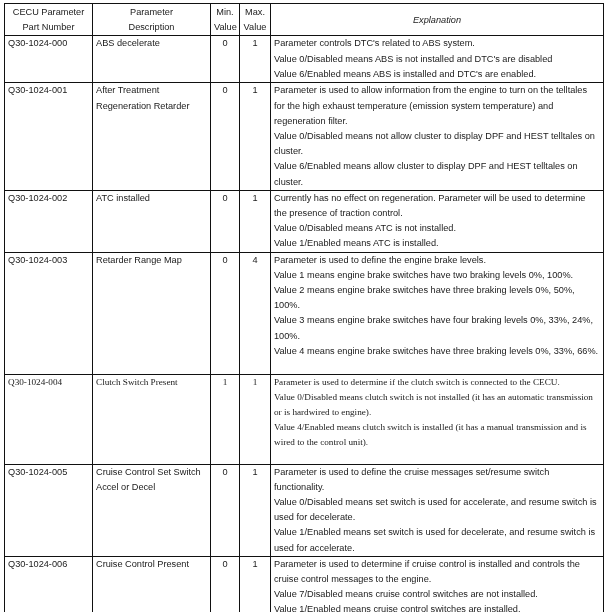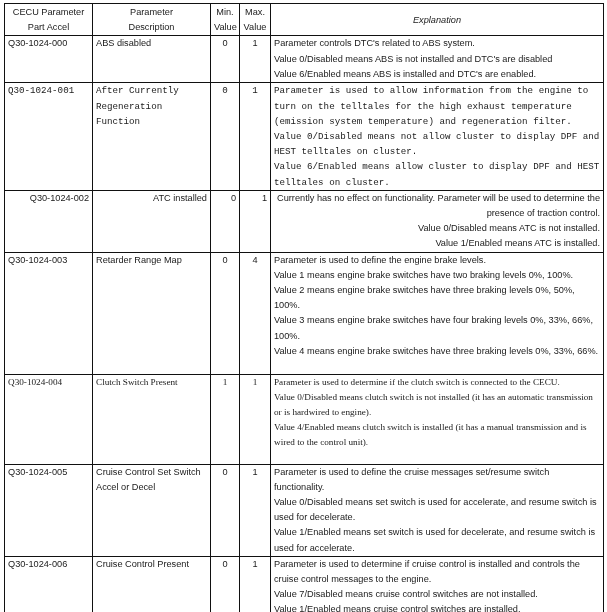--- a/index.html
+++ b/index.html
@@ -42,22 +42,22 @@
     .col-desc { width: 118px; }
     .col-min  { width: 29px; }
     .col-max  { width: 31px; }
     .col-expl { width: auto; }
     td.num { text-align: center; }
     td.c-part, td.c-desc { padding-top: 1px; }
     td.c-min, td.c-max { padding-top: 1px; }
     .expl-line { display: block; }
     .hdr-line { display: block; }
     tr.row-000 td { height: 46px; }
-    tr.row-001 td { height: 105px; font-family: Liberation Mono, monospace; }
-    tr.row-002 td { height: 59px; text-align: right; }
+    tr.row-001 td { height: 105px; }
+    tr.row-002 td { height: 59px; }
     tr.row-003 td { height: 121px; }
     tr.row-004 td { height: 89px; font-family: Liberation Serif, serif; }
     tr.row-005 td { height: 89px; }
     tr.row-006 td { height: 60px; }
     tr.header-row th { height: 30px; }
   </style>
 </head>
 <body>
 
 <table class="param-table">
@@ -65,81 +65,81 @@
     <col class="col-part">
     <col class="col-desc">
     <col class="col-min">
     <col class="col-max">
     <col class="col-expl">
   </colgroup>
   <thead>
     <tr class="header-row">
       <th>
         <span class="hdr-line">CECU Parameter</span>
-        <span class="hdr-line">Part Accel</span>
+        <span class="hdr-line">Part Number</span>
       </th>
       <th>
         <span class="hdr-line">Parameter</span>
         <span class="hdr-line">Description</span>
       </th>
       <th>
         <span class="hdr-line">Min.</span>
         <span class="hdr-line">Value</span>
       </th>
       <th>
         <span class="hdr-line">Max.</span>
         <span class="hdr-line">Value</span>
       </th>
       <th class="hdr-explanation">Explanation</th>
     </tr>
   </thead>
   <tbody>
     <tr class="row-000">
       <td class="c-part">Q30-1024-000</td>
-      <td class="c-desc">ABS disabled</td>
+      <td class="c-desc">ABS decelerate</td>
       <td class="c-min num">0</td>
       <td class="c-max num">1</td>
       <td class="c-expl">
         <span class="expl-line">Parameter controls DTC's related to ABS system.</span>
         <span class="expl-line">Value 0/Disabled means ABS is not installed and DTC's are disabled</span>
         <span class="expl-line">Value 6/Enabled means ABS is installed and DTC's are enabled.</span>
       </td>
     </tr>
     <tr class="row-001">
       <td class="c-part">Q30-1024-001</td>
-      <td class="c-desc">After Currently Regeneration Function</td>
+      <td class="c-desc">After Treatment Regeneration Retarder</td>
       <td class="c-min num">0</td>
       <td class="c-max num">1</td>
       <td class="c-expl">
         <span class="expl-line">Parameter is used to allow information from the engine to turn on the telltales for the high exhaust temperature (emission system temperature) and regeneration filter.</span>
         <span class="expl-line">Value 0/Disabled means not allow cluster to display DPF and HEST telltales on cluster.</span>
         <span class="expl-line">Value 6/Enabled means allow cluster to display DPF and HEST telltales on cluster.</span>
       </td>
     </tr>
     <tr class="row-002">
       <td class="c-part">Q30-1024-002</td>
       <td class="c-desc">ATC installed</td>
       <td class="c-min num">0</td>
       <td class="c-max num">1</td>
       <td class="c-expl">
-        <span class="expl-line">Currently has no effect on functionality. Parameter will be used to determine the presence of traction control.</span>
+        <span class="expl-line">Currently has no effect on regeneration. Parameter will be used to determine the presence of traction control.</span>
         <span class="expl-line">Value 0/Disabled means ATC is not installed.</span>
         <span class="expl-line">Value 1/Enabled means ATC is installed.</span>
       </td>
     </tr>
     <tr class="row-003">
       <td class="c-part">Q30-1024-003</td>
       <td class="c-desc">Retarder Range Map</td>
       <td class="c-min num">0</td>
       <td class="c-max num">4</td>
       <td class="c-expl">
         <span class="expl-line">Parameter is used to define the engine brake levels.</span>
         <span class="expl-line">Value 1 means engine brake switches have two braking levels 0%, 100%.</span>
         <span class="expl-line">Value 2 means engine brake switches have three braking levels 0%, 50%, 100%.</span>
-        <span class="expl-line">Value 3 means engine brake switches have four braking levels 0%, 33%, 66%, 100%.</span>
+        <span class="expl-line">Value 3 means engine brake switches have four braking levels 0%, 33%, 24%, 100%.</span>
         <span class="expl-line">Value 4 means engine brake switches have three braking levels 0%, 33%, 66%.</span>
       </td>
     </tr>
     <tr class="row-004">
       <td class="c-part">Q30-1024-004</td>
       <td class="c-desc">Clutch Switch Present</td>
       <td class="c-min num">1</td>
       <td class="c-max num">1</td>
       <td class="c-expl">
         <span class="expl-line">Parameter is used to determine if the clutch switch is connected to the CECU.</span>

